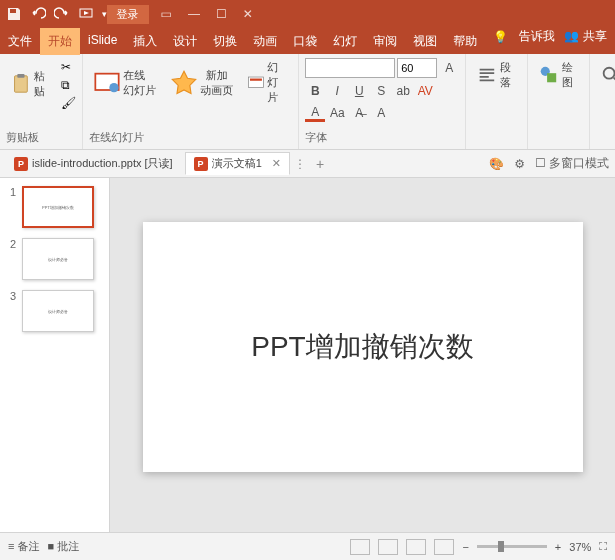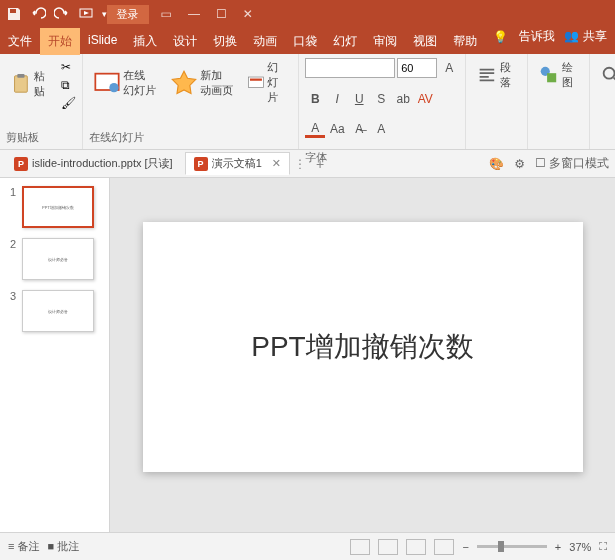--- a/index.html
+++ b/index.html
@@ -17,21 +17,21 @@
 .ribbon-right{margin-left:auto;display:flex;gap:10px;align-items:center;padding-right:8px}
 .ribbon{height:96px;background:#f3f3f3;border-bottom:1px solid #d4d4d4;display:flex}
 .group{border-right:1px solid #e0e0e0;padding:4px 6px 2px;display:flex;flex-direction:column;justify-content:space-between}
 .group-label{font-size:11px;color:#666;padding-bottom:2px}
 .clip-top{display:flex;gap:6px}
 .clip-icons{display:flex;flex-direction:column;gap:4px;padding-top:2px}
 .big-btn{display:flex;align-items:center;gap:2px;cursor:pointer;font-size:11px;color:#444;padding:2px 4px}
 .big-btn svg,.big-btn .ico{width:28px;height:28px}
 .slides-row{display:flex;gap:6px}
 .font-group{flex:1;max-width:170px}
-.font-row{display:flex;gap:2px;margin-bottom:12px;align-items:center}
+.font-row{display:flex;gap:2px;margin-bottom:4px;align-items:center}
 .font-name{width:90px;height:20px;border:1px solid #ababab;background:#fff;font-size:11px;padding:1px 3px}
 .font-size{width:40px;height:20px;border:1px solid #ababab;background:#fff;font-size:11px;padding:1px 3px}
 .fbtn{width:20px;height:18px;display:flex;align-items:center;justify-content:center;cursor:pointer;color:#555;font-size:12px}
 .tabs-bar{height:28px;background:#f3f3f3;border-bottom:1px solid #d4d4d4;display:flex;align-items:center;padding:0 6px;gap:4px}
 .doc-tab{display:flex;align-items:center;gap:4px;padding:3px 8px;font-size:11px;color:#444;cursor:pointer}
 .doc-tab.active{background:#fff;border:1px solid #d4d4d4;border-bottom:1px solid #fff}
 .pp-icon{width:14px;height:14px;background:#d04423;color:#fff;font-size:9px;font-weight:bold;display:flex;align-items:center;justify-content:center;border-radius:2px}
 .tabs-right{margin-left:auto;display:flex;gap:10px;align-items:center;color:#666}
 .workspace{height:354px;display:flex;background:#e6e6e6}
 .thumb-panel{width:110px;background:#fff;border-right:1px solid #d4d4d4;padding:8px 4px;overflow:auto}
@@ -134,21 +134,21 @@
             <rect x="2" y="4" width="20" height="14" fill="#fff" stroke="#d04423" stroke-width="1.5"></rect>
             <circle cx="18" cy="16" r="4" fill="#5b9bd5"></circle>
           </svg>
         <span style="white-space:pre;">在线
 幻灯片</span>
       </div>
       <div class="big-btn">
         <svg class="ico" viewBox="0 0 24 24">
             <path d="M12 2l3 6 7 1-5 5 1 7-6-3-6 3 1-7-5-5 7-1z" fill="#ffb84d" stroke="#e89020"></path>
           </svg>
-        <span style="white-space:pre;text-align:left">新加
+        <span style="white-space:pre;text-align:center">新加
 动画页</span>
       </div>
       <div class="big-btn">
         <svg class="ico" viewBox="0 0 24 24">
             <rect x="2" y="4" width="20" height="14" fill="#fff" stroke="#888"></rect>
             <rect x="4" y="6" width="16" height="3" fill="#d04423"></rect>
           </svg>
         <span>幻灯片</span>
       </div>
     </div>

